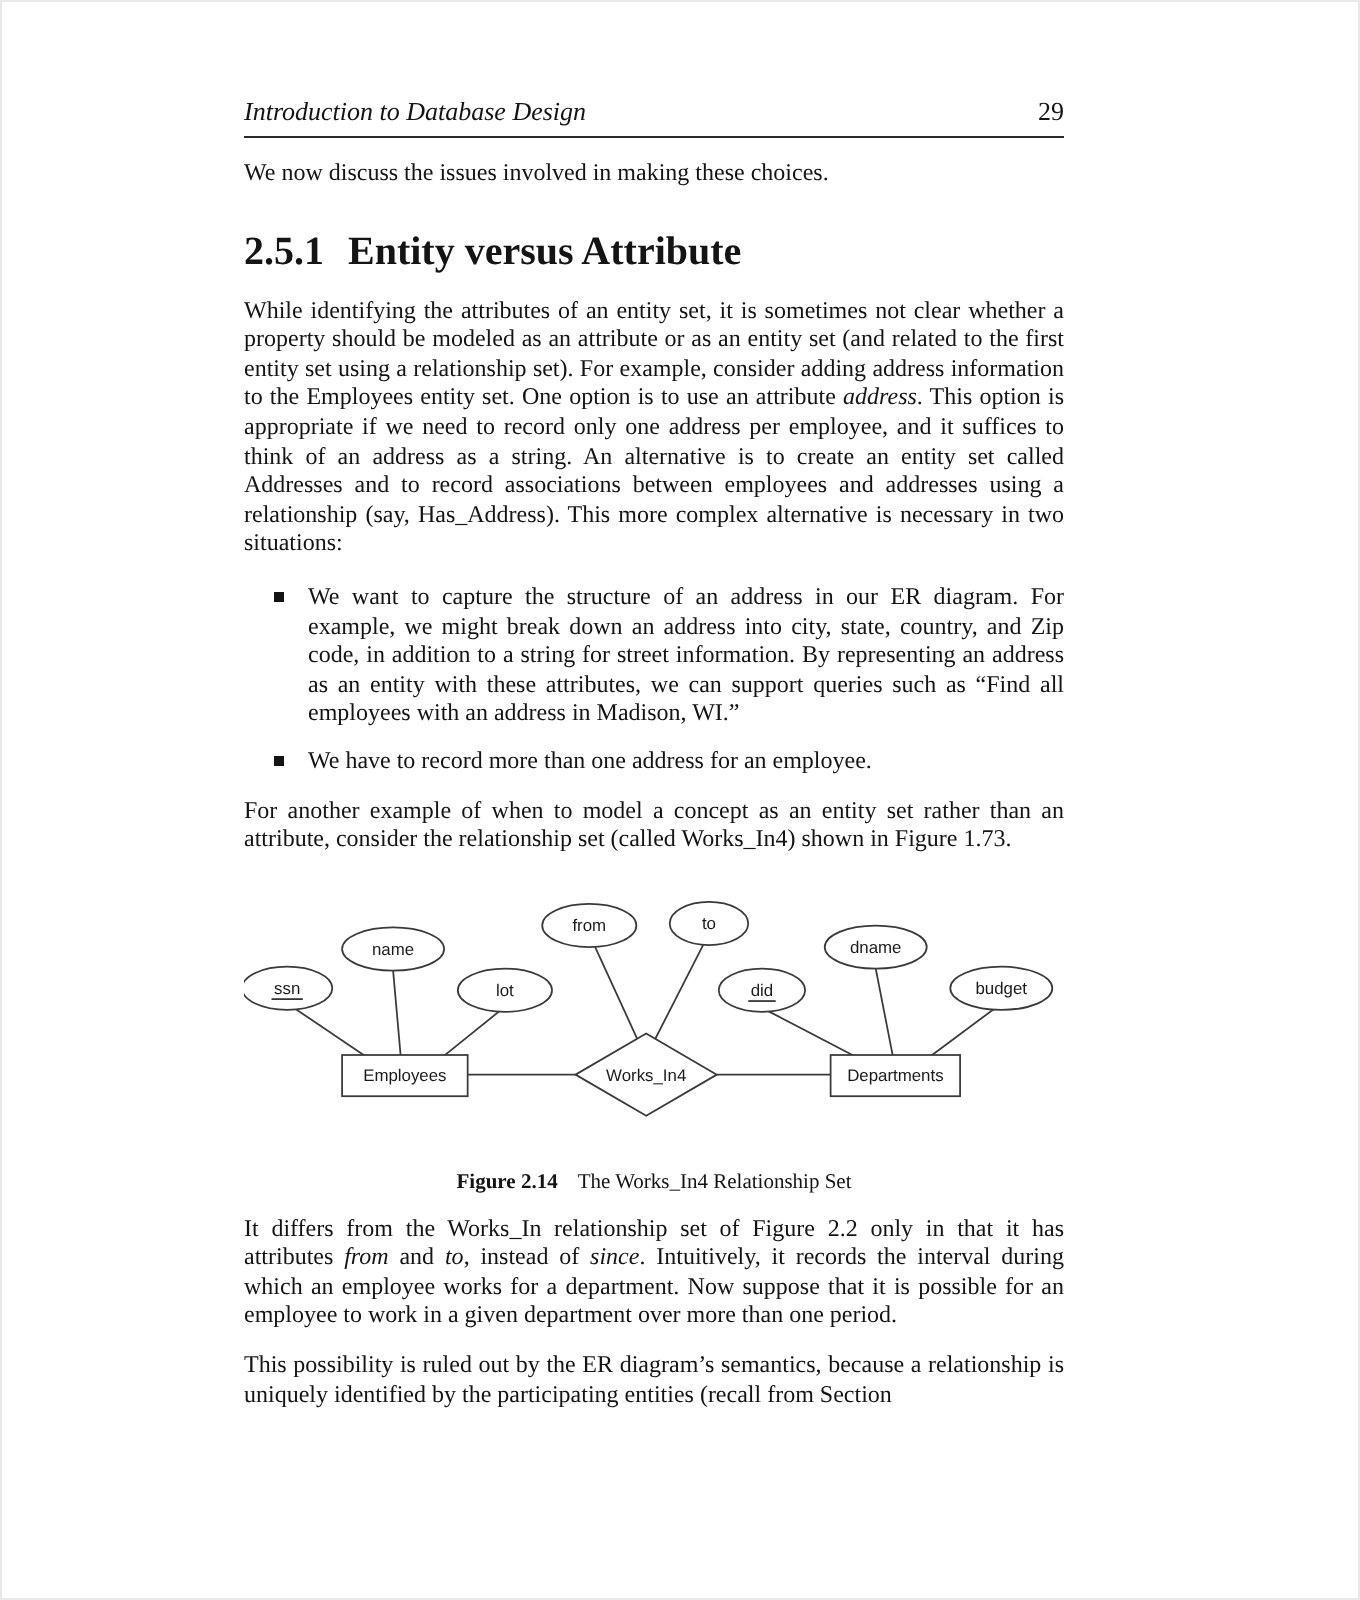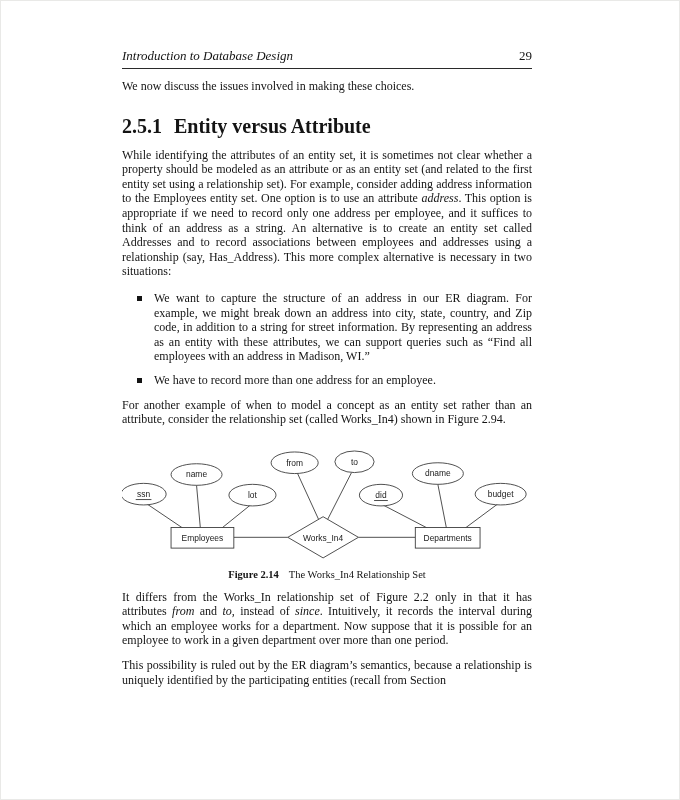--- a/index.html
+++ b/index.html
@@ -66,21 +66,21 @@
   ul.bullet-list .bullet-square {
     flex: 0 0 auto;
     width: 5px;
     height: 5px;
     background: #141414;
     margin-top: 5px;
   }
   .figure-block { margin-top: 12px; }
   .er-svg { display: block; margin: 0 auto; }
   .figure-caption {
-    margin-top: 4px;
+    margin-top: 21px;
     text-align: center;
     font-size: 10.5px;
   }
   .figure-caption .cap-label { font-weight: bold; margin-right: 10px; }
   svg text {
     font-family: "Liberation Sans", sans-serif;
     font-size: 8.6px;
     fill: #1a1a1a;
   }
   svg .shape { fill: #ffffff; stroke: #3a3a3a; stroke-width: 0.9; }
@@ -113,21 +113,21 @@
       <li>
         <span class="bullet-square"></span>
         <span>We want to capture the structure of an address in our ER diagram. For example, we might break down an address into city, state, country, and Zip code, in addition to a string for street information. By representing an address as an entity with these attributes, we can support queries such as “Find all employees with an address in Madison, WI.”</span>
       </li>
       <li>
         <span class="bullet-square"></span>
         <span>We have to record more than one address for an employee.</span>
       </li>
     </ul>
 
-    <p class="body-text">For another example of when to model a concept as an entity set rather than an attribute, consider the relationship set (called Works_In4) shown in Figure 2.94.</p>
+    <p class="body-text">For another example of when to model a concept as an entity set rather than an attribute, consider the relationship set (called Works_In4) shown in Figure 1.73.</p>
 
     <div class="figure-block">
       <svg class="er-svg" width="412" height="126" viewBox="0 0 420 128" xmlns="http://www.w3.org/2000/svg">
 
         <line class="conn" x1="24" y1="65" x2="64" y2="92"></line>
         <line class="conn" x1="76" y1="47" x2="80" y2="92"></line>
         <line class="conn" x1="131" y1="67" x2="100" y2="92"></line>
         <line class="conn" x1="179" y1="35" x2="201" y2="83"></line>
         <line class="conn" x1="234" y1="34" x2="209" y2="83"></line>
         <line class="conn" x1="266" y1="67" x2="314" y2="92"></line>

